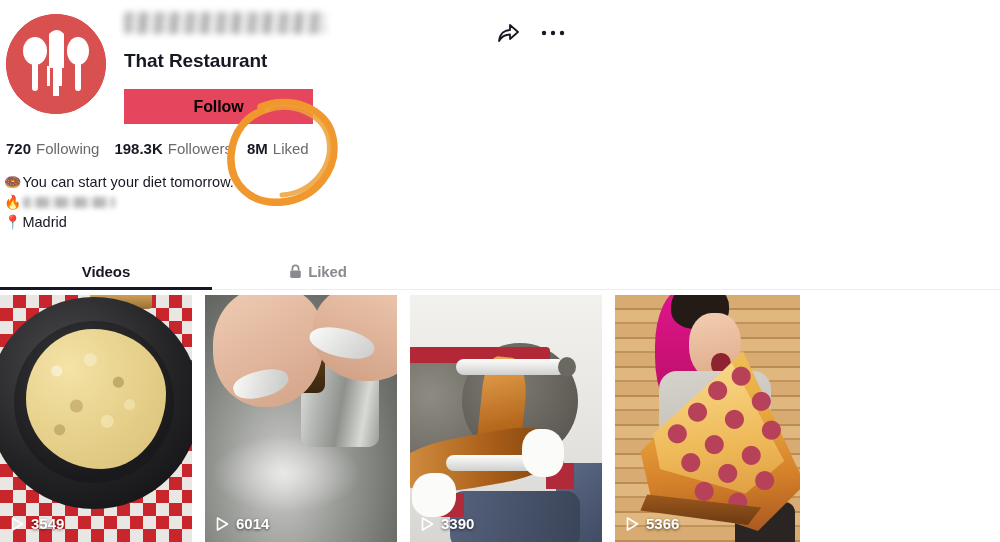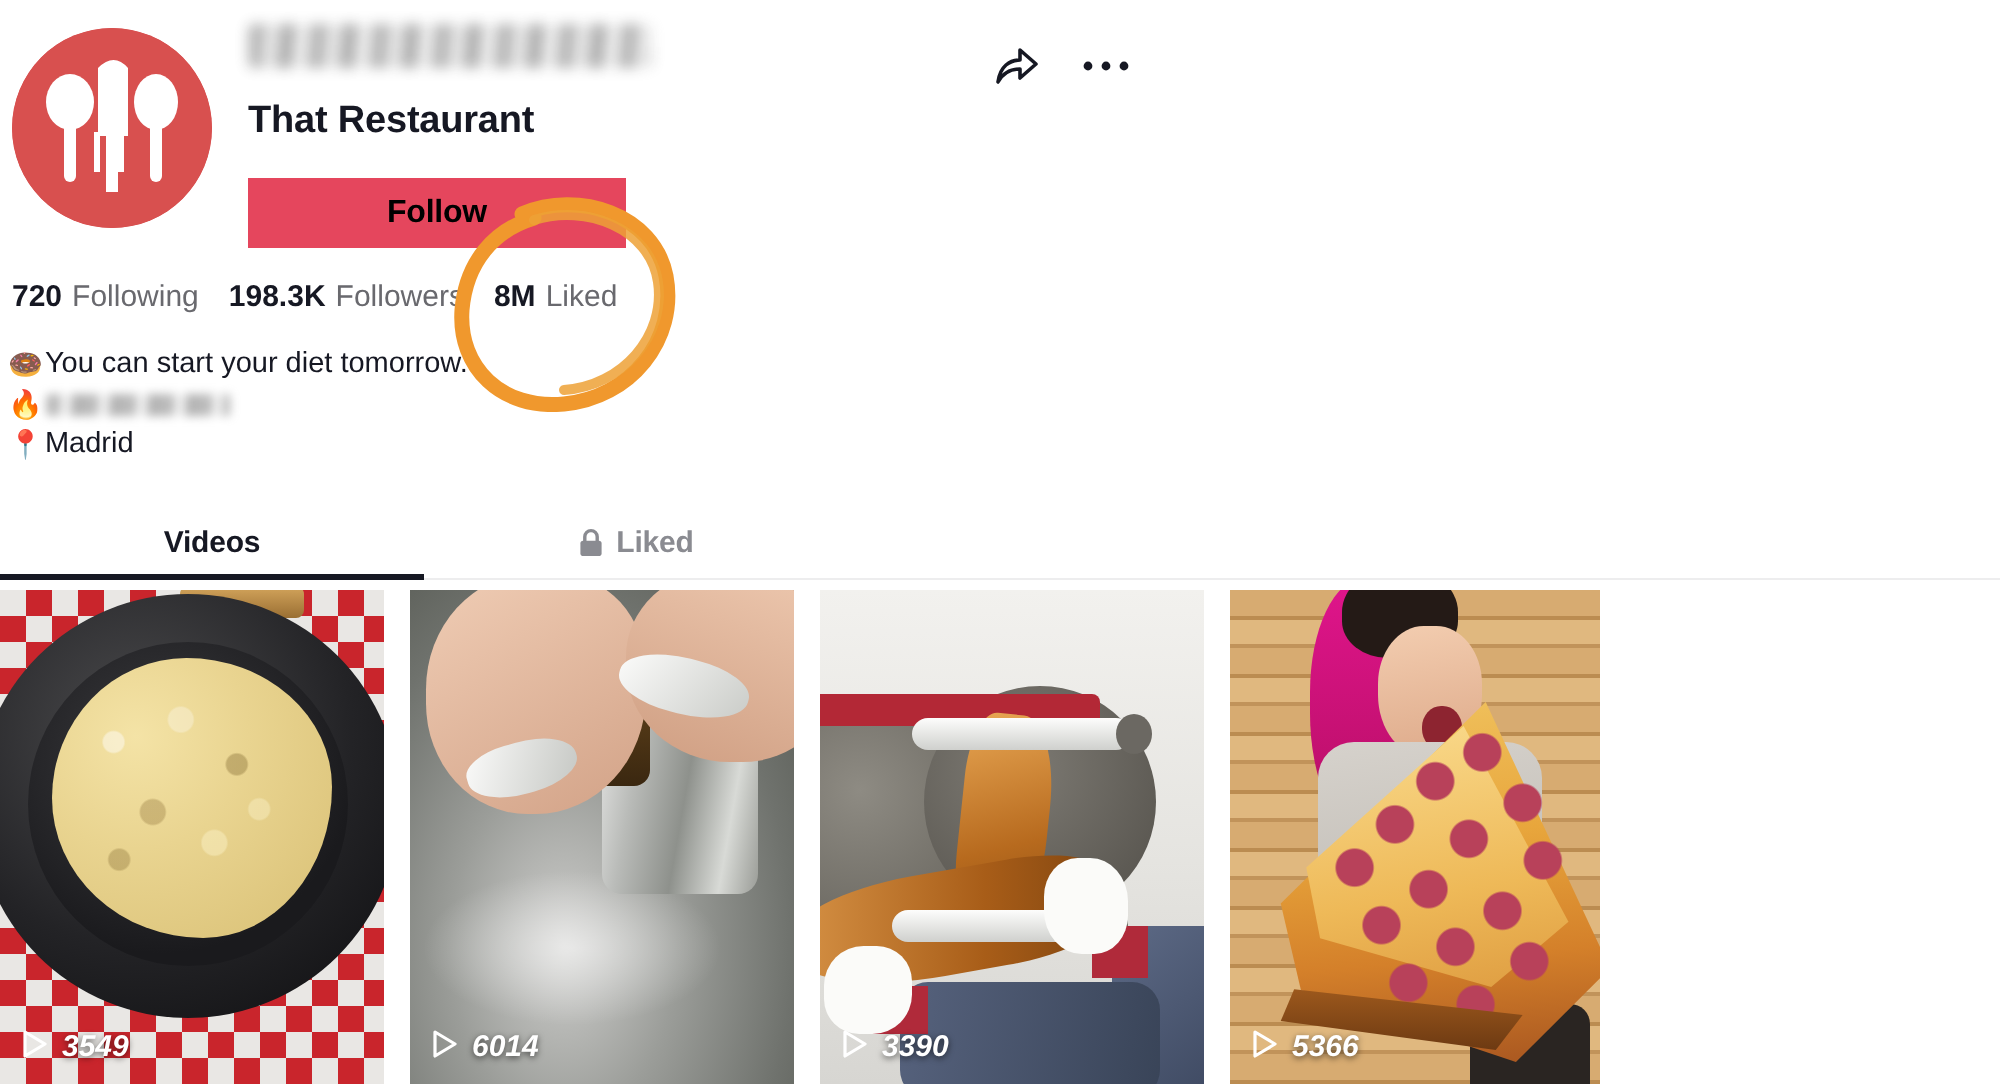--- a/index.html
+++ b/index.html
@@ -131,24 +131,23 @@
     display: flex; gap: 13px;
   }
   .thumb {
     position: relative; width: 192px; height: 247px;
     overflow: hidden; cursor: pointer; background: #222;
   }
   .thumb:last-child { width: 185px; }
   .thumb-art { position: absolute; inset: 0; }
   .views {
     position: absolute; left: 11px; bottom: 10px; z-index: 4;
-    display: flex; gap: 7px;
+    display: flex; align-items: center; gap: 7px;
     color: #fff; font-size: 15px; font-weight: bold;
     text-shadow: 0 1px 3px rgba(0,0,0,0.6);
-    font-style: italic;
   }
   .play-tri { display: block; }
 
   
   .t1-cloth { position: absolute; inset: 0;
     background:
       repeating-conic-gradient(#c9252c 0% 25%, #e9e7e4 0% 50%) 0 0 / 26px 26px; }
   .t1-plate { position: absolute; left: -12px; top: 2px; width: 212px; height: 212px;
     border-radius: 50%; background: radial-gradient(circle at 38% 32%, #4a4a4c 0%, #232326 55%, #0d0d0f 100%); }
   .t1-well { position: absolute; left: 14px; top: 26px; width: 160px; height: 162px;

